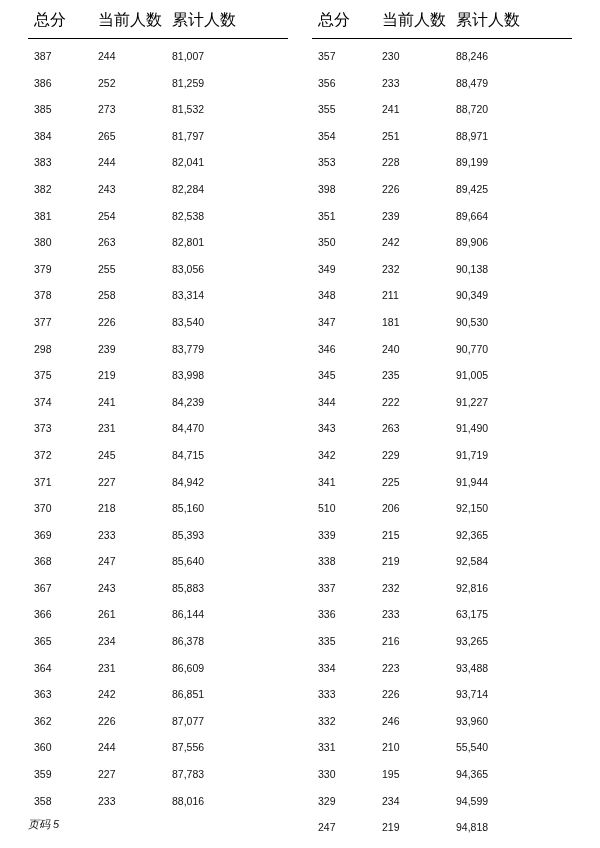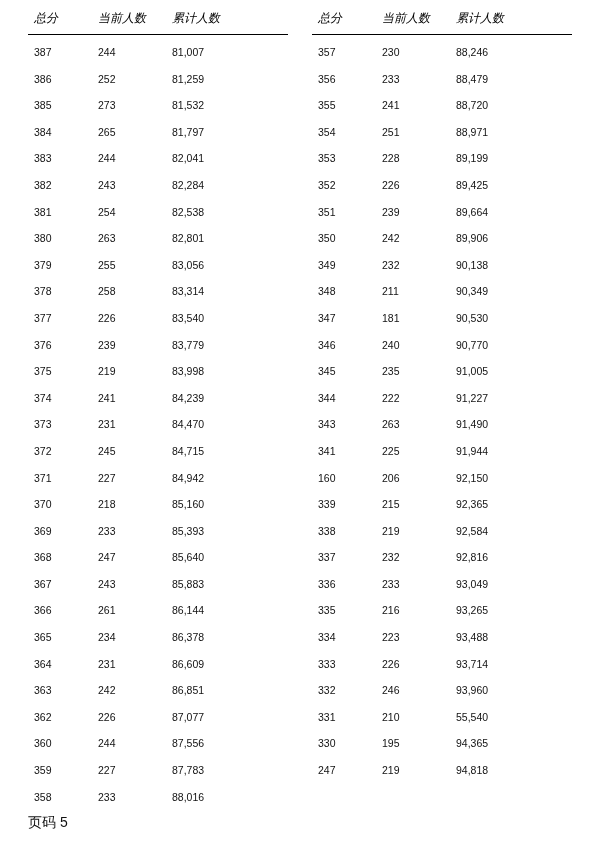--- a/index.html
+++ b/index.html
@@ -27,49 +27,49 @@
     flex-direction: row;
     justify-content: space-between;
     align-items: flex-start;
   }
   table.score-table {
     border-collapse: collapse;
     width: 254px;
     table-layout: fixed;
   }
   table.score-table thead th {
-    font-size: 12px;
+    font-size: 16px;
     font-weight: normal;
     text-align: left;
     padding: 0 0 7px 0;
     white-space: nowrap;
     border-bottom: 1.2px solid #000;
     color: #000;
-    font-style: italic;
   }
   table.score-table tbody tr:first-child td {
     padding-top: 11px;
   }
   table.score-table td {
     font-size: 10.5px;
     padding: 7.3px 0 7.3px 0;
     color: #111;
     white-space: nowrap;
   }
   
   .col-score { width: 64px; padding-left: 6px !important; }
   .col-count { width: 74px; }
   .col-cum   { width: 116px; }
   th.col-score { padding-left: 6px !important; }
 
   .footer {
     position: absolute;
     left: 28px;
     bottom: 16px;
-    font-size: 14px;
+    font-size: 11px;
+    font-style: italic;
     color: #111;
   }
 </style>
 </head>
 <body>
 
 <div class="page">
   <div class="tables">
 
     <table class="score-table">
@@ -130,21 +130,21 @@
             <td class="col-score">378</td>
             <td class="col-count">258</td>
             <td class="col-cum">83,314</td>
           </tr>
           <tr>
             <td class="col-score">377</td>
             <td class="col-count">226</td>
             <td class="col-cum">83,540</td>
           </tr>
           <tr>
-            <td class="col-score">376</td>
+            <td class="col-score">298</td>
             <td class="col-count">239</td>
             <td class="col-cum">83,779</td>
           </tr>
           <tr>
             <td class="col-score">375</td>
             <td class="col-count">219</td>
             <td class="col-cum">83,998</td>
           </tr>
           <tr>
             <td class="col-score">374</td>
@@ -257,21 +257,21 @@
             <td class="col-score">354</td>
             <td class="col-count">251</td>
             <td class="col-cum">88,971</td>
           </tr>
           <tr>
             <td class="col-score">353</td>
             <td class="col-count">228</td>
             <td class="col-cum">89,199</td>
           </tr>
           <tr>
-            <td class="col-score">352</td>
+            <td class="col-score">398</td>
             <td class="col-count">226</td>
             <td class="col-cum">89,425</td>
           </tr>
           <tr>
             <td class="col-score">351</td>
             <td class="col-count">239</td>
             <td class="col-cum">89,664</td>
           </tr>
           <tr>
             <td class="col-score">350</td>
@@ -307,26 +307,31 @@
             <td class="col-score">344</td>
             <td class="col-count">222</td>
             <td class="col-cum">91,227</td>
           </tr>
           <tr>
             <td class="col-score">343</td>
             <td class="col-count">263</td>
             <td class="col-cum">91,490</td>
           </tr>
           <tr>
+            <td class="col-score">342</td>
+            <td class="col-count">229</td>
+            <td class="col-cum">91,719</td>
+          </tr>
+          <tr>
             <td class="col-score">341</td>
             <td class="col-count">225</td>
             <td class="col-cum">91,944</td>
           </tr>
           <tr>
-            <td class="col-score">160</td>
+            <td class="col-score">510</td>
             <td class="col-count">206</td>
             <td class="col-cum">92,150</td>
           </tr>
           <tr>
             <td class="col-score">339</td>
             <td class="col-count">215</td>
             <td class="col-cum">92,365</td>
           </tr>
           <tr>
             <td class="col-score">338</td>
@@ -334,21 +339,21 @@
             <td class="col-cum">92,584</td>
           </tr>
           <tr>
             <td class="col-score">337</td>
             <td class="col-count">232</td>
             <td class="col-cum">92,816</td>
           </tr>
           <tr>
             <td class="col-score">336</td>
             <td class="col-count">233</td>
-            <td class="col-cum">93,049</td>
+            <td class="col-cum">63,175</td>
           </tr>
           <tr>
             <td class="col-score">335</td>
             <td class="col-count">216</td>
             <td class="col-cum">93,265</td>
           </tr>
           <tr>
             <td class="col-score">334</td>
             <td class="col-count">223</td>
             <td class="col-cum">93,488</td>
@@ -367,20 +372,25 @@
             <td class="col-score">331</td>
             <td class="col-count">210</td>
             <td class="col-cum">55,540</td>
           </tr>
           <tr>
             <td class="col-score">330</td>
             <td class="col-count">195</td>
             <td class="col-cum">94,365</td>
           </tr>
           <tr>
+            <td class="col-score">329</td>
+            <td class="col-count">234</td>
+            <td class="col-cum">94,599</td>
+          </tr>
+          <tr>
             <td class="col-score">247</td>
             <td class="col-count">219</td>
             <td class="col-cum">94,818</td>
           </tr>
         </tbody>
     </table>
 
   </div>
 
   <div class="footer">页码 5</div>

